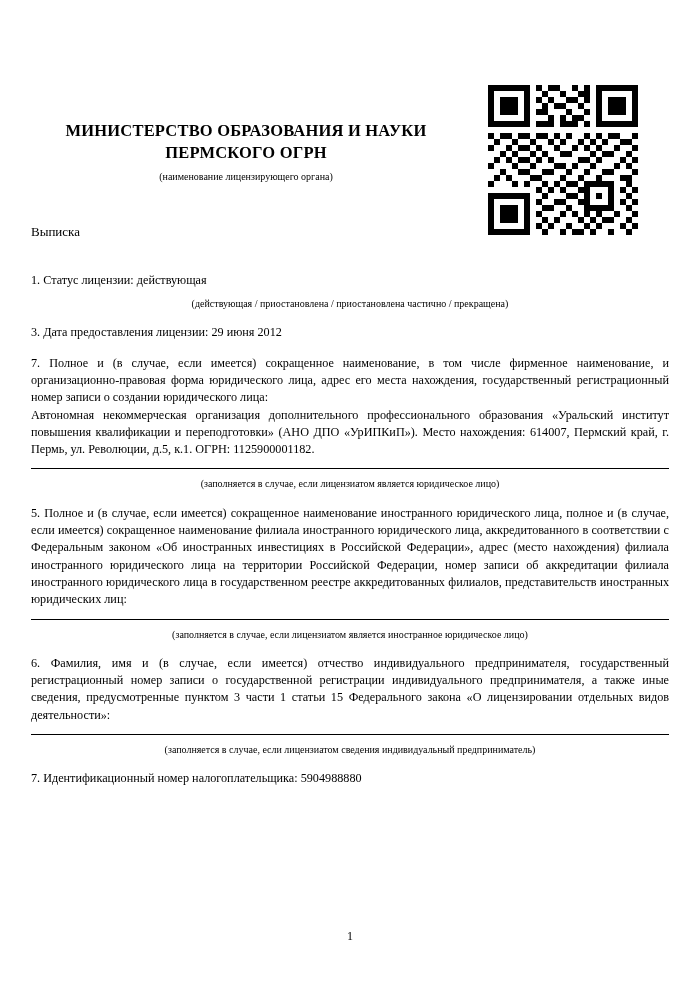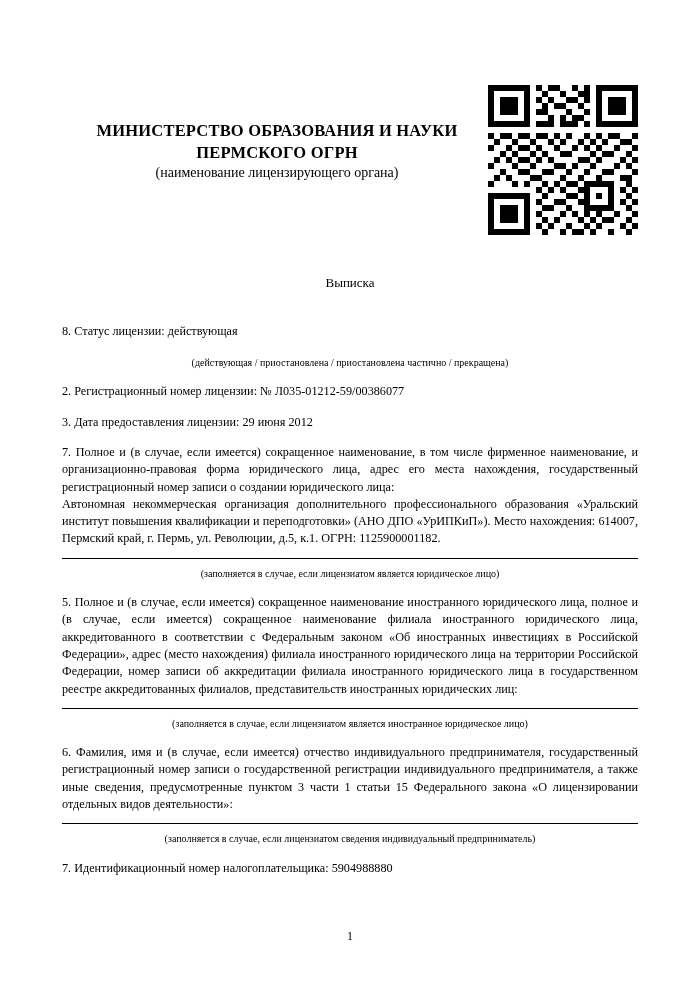--- a/index.html
+++ b/index.html
@@ -13,21 +13,21 @@
     position: relative;
     font-family: "Liberation Serif", serif;
     color: #000000;
     overflow: hidden;
   }
   .page {
     position: relative;
     width: 700px;
     height: 989px;
     box-sizing: border-box;
-    padding: 0 62px;
+    padding: 0 31px;
   }
   
   .qr-wrap {
     position: absolute;
     top: 85px;
     right: 62px;
     width: 150px;
     height: 150px;
   }
   .qr-wrap svg { display: block; }
@@ -39,27 +39,27 @@
     width: 430px;
     margin-left: 0;
   }
   .header .ministry {
     font-weight: bold;
     font-size: 16.5px;
     line-height: 1.35;
     letter-spacing: .2px;
   }
   .header .organ-note {
-    font-size: 14px;
+    font-size: 10px;
+    margin-top: 6px;
   }
 
   
   .doc-title {
-    text-align: center;
-    margin-top: 92px;
+    margin-top: 40px;
     font-size: 13px;
     line-height: 1.55;
   }
 
   
   .content {
     margin-top: 30px;
     font-size: 12.2px;
     line-height: 1.42;
   }
@@ -67,21 +67,21 @@
     margin-bottom: 13px;
   }
   .item p {
     margin: 0;
     text-align: justify;
   }
   .item p.nojust { text-align: left; }
   .note {
     text-align: center;
     font-size: 10px;
-    margin-top: 16px;
+    margin-top: 8px;
   }
   .note.tight { margin-top: 8px; }
   .rule {
     border: none;
     border-top: 1px solid #000;
     margin: 10px 0 3px 0;
     height: 0;
   }
   .blk { margin-top: 1px; }
 
@@ -313,27 +313,24 @@
     <div class="organ-note">(наименование лицензирующего органа)</div>
   </div>
 
   <div class="doc-title">
     <div>Выписка</div>
   </div>
 
   <div class="content">
 
     <div class="item">
-      <p class="nojust">8. Статус лицензии: действующая</p>
+      <p class="nojust">1. Статус лицензии: действующая</p>
       <div class="note">(действующая / приостановлена / приостановлена частично / прекращена)</div>
     </div>
 
-    <div class="item">
-      <p class="nojust">2. Регистрационный номер лицензии: № Л035-01212-59/00386077</p>
-    </div>
 
     <div class="item">
       <p class="nojust">3. Дата предоставления лицензии: 29 июня 2012</p>
     </div>
 
     <div class="item">
       <p>7. Полное и (в случае, если имеется) сокращенное наименование, в том числе фирменное наименование, и организационно-правовая форма юридического лица, адрес его места нахождения, государственный регистрационный номер записи о создании юридического лица:</p>
       <p>Автономная некоммерческая организация дополнительного профессионального образования «Уральский институт повышения квалификации и переподготовки» (АНО ДПО «УрИПКиП»). Место нахождения: 614007, Пермский край, г. Пермь, ул. Революции, д.5, к.1. ОГРН: 1125900001182.</p>
       <hr class="rule">
       <div class="note tight">(заполняется в случае, если лицензиатом является юридическое лицо)</div>

